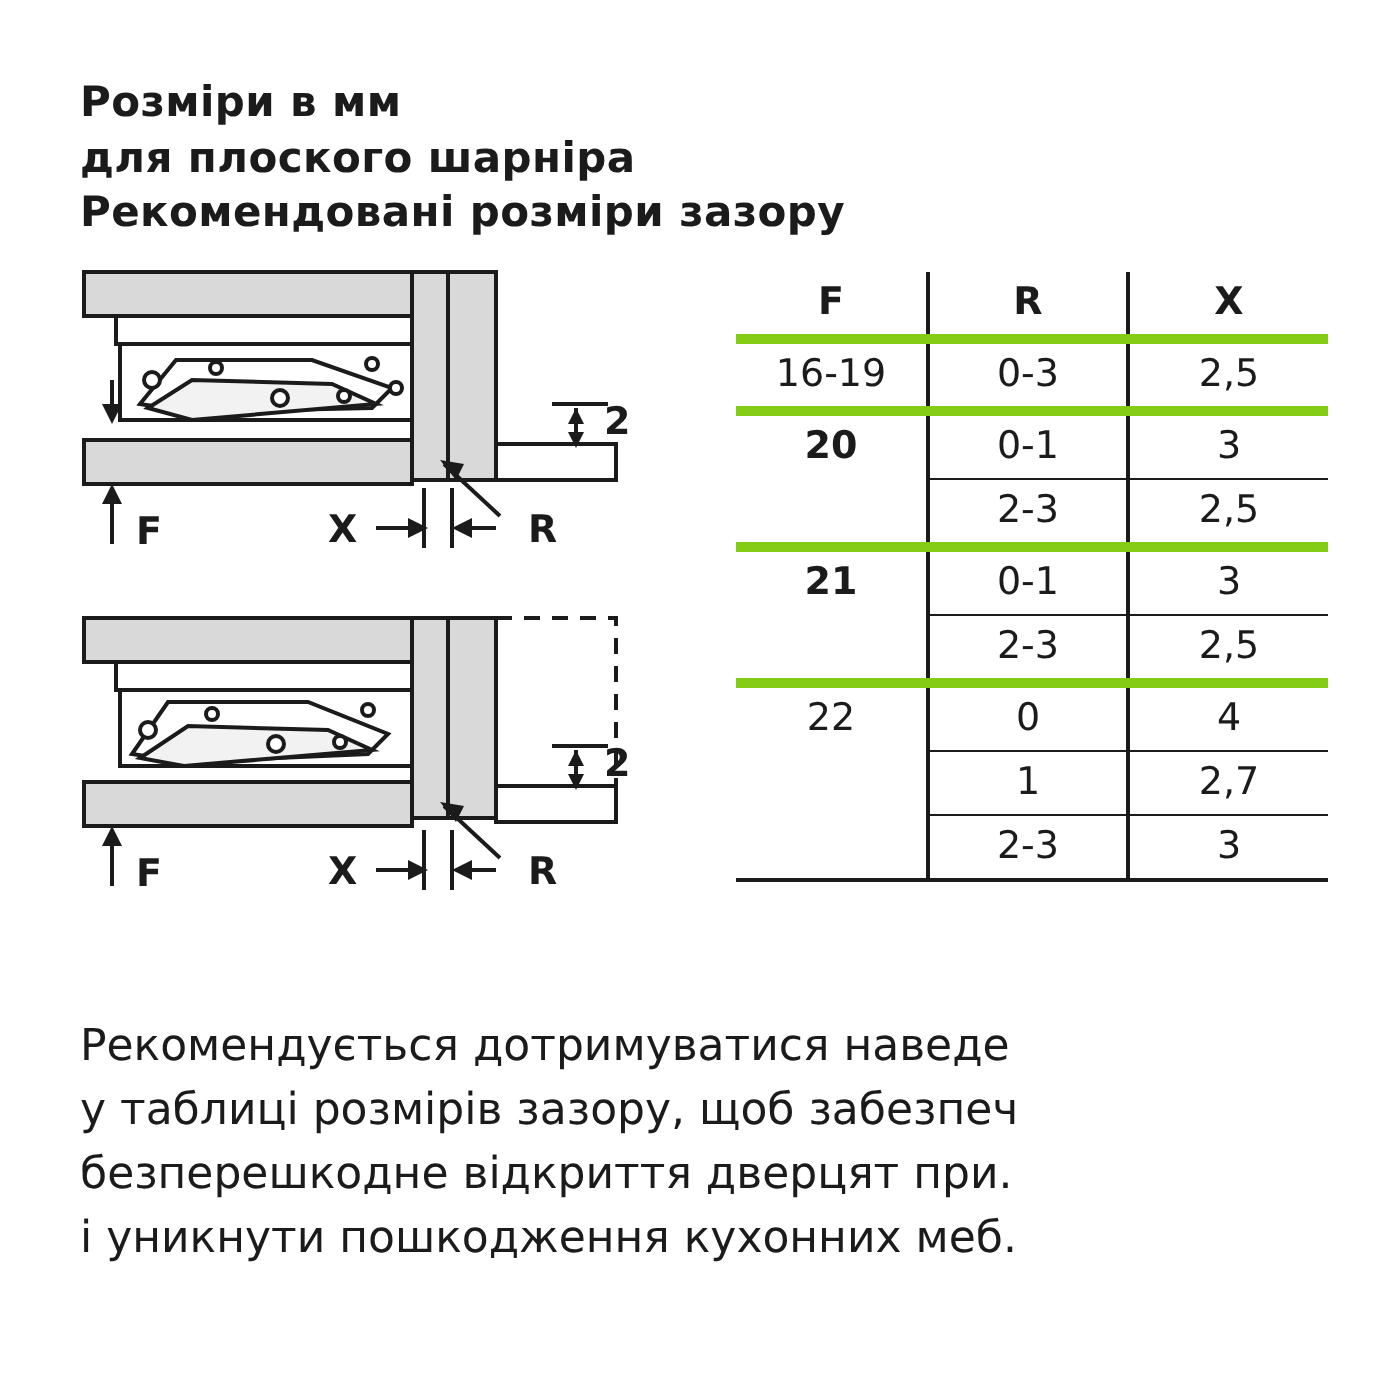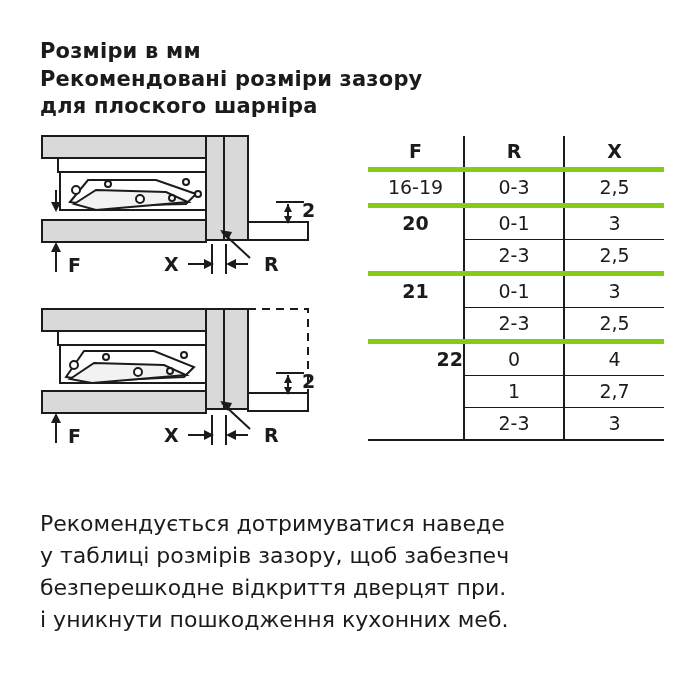--- a/index.html
+++ b/index.html
@@ -108,22 +108,22 @@
     fill: #1b1b1b;
   }
 </style>
 </head>
 <body>
 
 <div id="page">
 
   <div class="heading">
     <span class="line">Розміри в мм</span>
+    <span class="line">для плоского шарніра</span>
     <span class="line">Рекомендовані розміри зазору</span>
-    <span class="line">для плоского шарніра</span>
   </div>
 
   <div class="drawing" id="drawing-top">
     <svg width="300" height="170" viewBox="0 0 300 170">
 
       <rect x="6" y="4" width="168" height="22" fill="#d9d9d9" stroke="#1b1b1b" stroke-width="2"></rect>
 
       <rect x="22" y="26" width="152" height="14" fill="#ffffff" stroke="#1b1b1b" stroke-width="2"></rect>
 
       <rect x="24" y="40" width="150" height="38" fill="#ffffff" stroke="#1b1b1b" stroke-width="2"></rect>
@@ -256,21 +256,21 @@
           <td class="col-f" style="font-weight: bold;">21</td>
           <td class="col-r">0-1</td>
           <td class="col-x">3</td>
         </tr>
         <tr class="sub-row">
           <td class="col-f" style="font-weight: normal;"></td>
           <td class="col-r">2-3</td>
           <td class="col-x">2,5</td>
         </tr>
         <tr class="group-start">
-          <td class="col-f" style="font-weight: bold; text-align: right;">22</td>
+          <td class="col-f" style="font-weight: normal;">22</td>
           <td class="col-r">0</td>
           <td class="col-x">4</td>
         </tr>
         <tr class="sub-row">
           <td class="col-f" style="font-weight: normal;"></td>
           <td class="col-r">1</td>
           <td class="col-x">2,7</td>
         </tr>
         <tr class="sub-row last-row">
           <td class="col-f" style="font-weight: normal;"></td>

